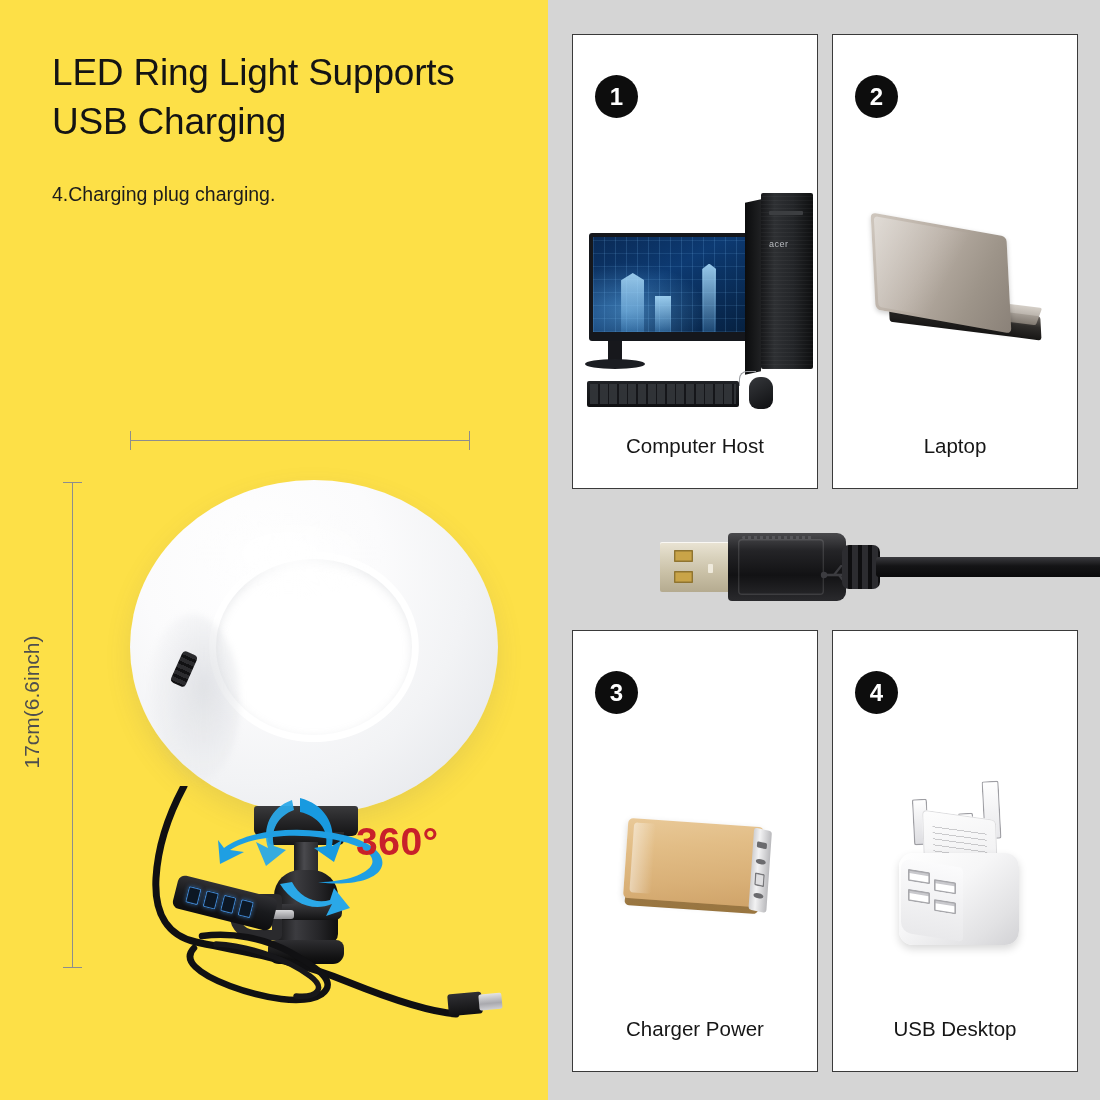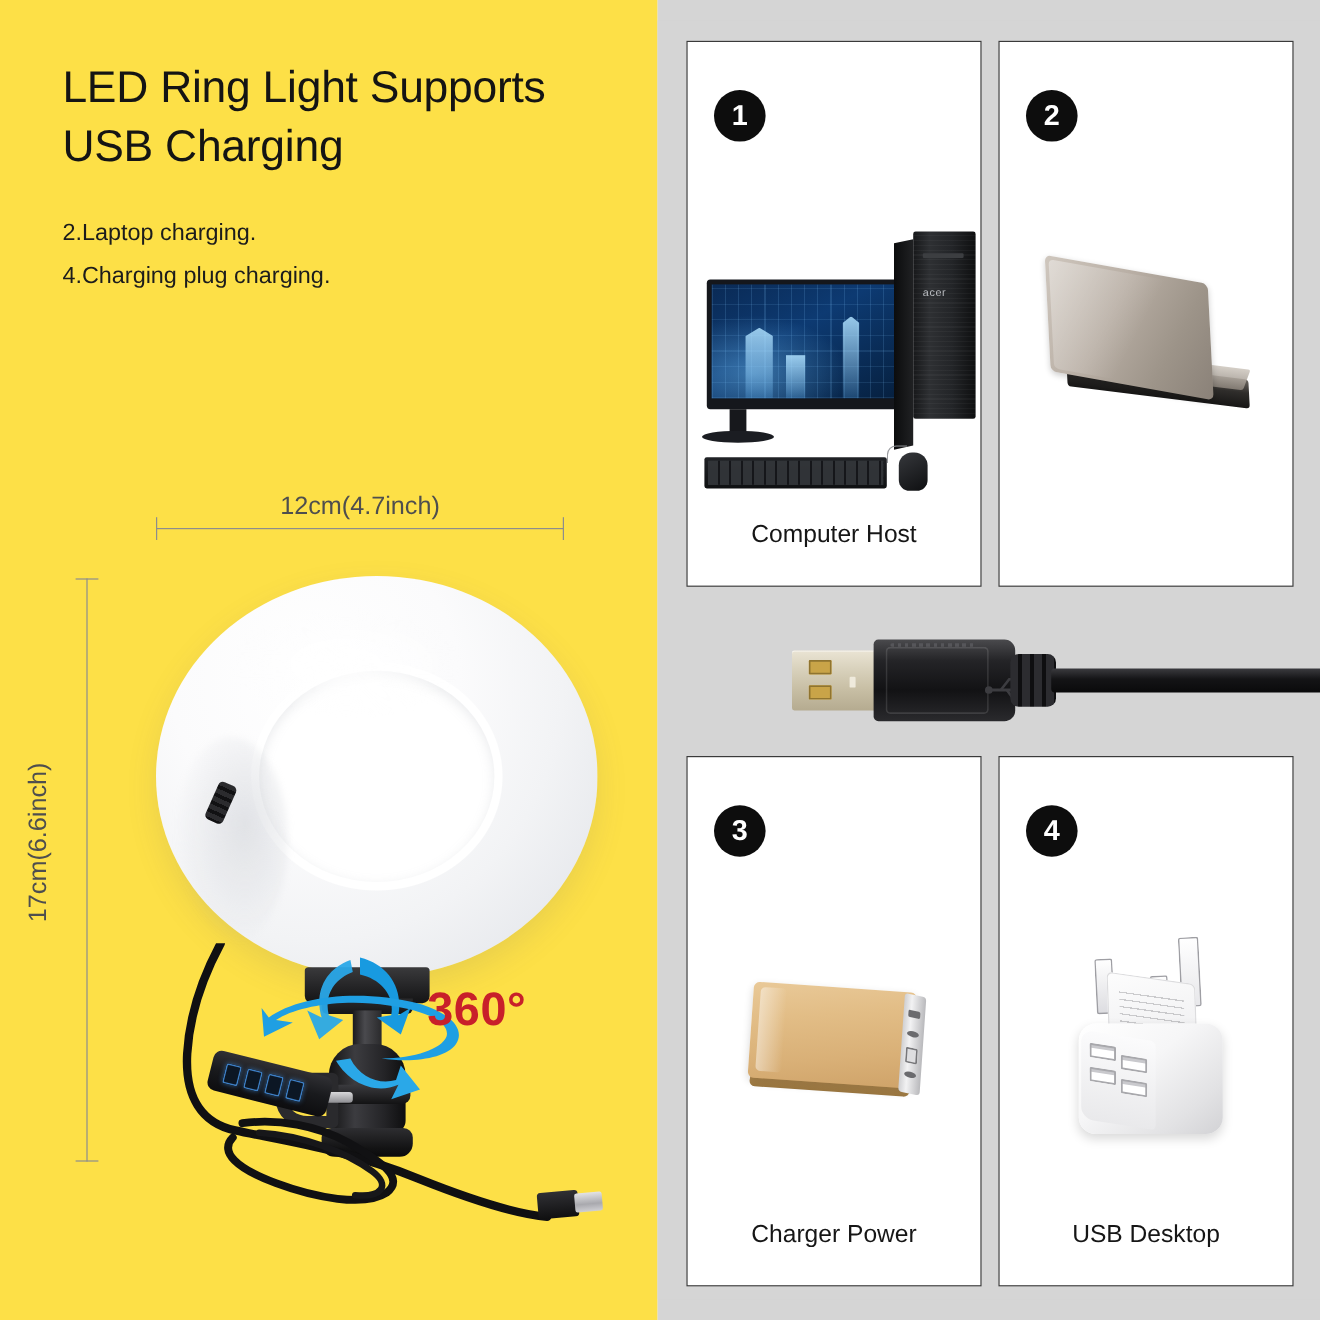--- a/index.html
+++ b/index.html
@@ -194,21 +194,21 @@
   .tower1{left:18%;width:15%;height:62%;clip-path:polygon(0 12%,50% 0,100% 12%,100% 100%,0 100%);}
   .tower2{left:40%;width:10%;height:38%;}
   .tower3{left:70%;width:9%;height:72%;clip-path:polygon(0 8%,50% 0,100% 8%,100% 100%,0 100%);}
   .grid-lines{position:absolute;inset:0;background:
     repeating-linear-gradient(90deg,rgba(130,200,255,0.16) 0 1px,transparent 1px 11px),
     repeating-linear-gradient(0deg,rgba(130,200,255,0.12) 0 1px,transparent 1px 13px);}
   .monitor-stand-n{position:absolute;left:50%;top:306px;width:14px;height:20px;transform:translateX(-50%);background:#17181c;margin-left:-80px;}
   .monitor-base{position:absolute;left:50%;top:324px;width:60px;height:10px;transform:translateX(-50%);background:#1b1d22;border-radius:50%;margin-left:-80px;}
 
   .tower-pc{
-    position:absolute;left:188px;top:158px;width:52px;height:156px;
+    position:absolute;left:188px;top:158px;width:52px;height:176px;
     background:linear-gradient(90deg,#17181a 0%,#2e3033 26%,#232528 62%,#0e0f10 100%);
     border-radius:2px;
   }
   .tower-pc .side{position:absolute;left:-16px;top:8px;width:16px;height:172px;background:linear-gradient(90deg,#0b0c0d,#202123);transform:skewY(-12deg);}
   .tower-pc .lbl{position:absolute;left:8px;top:46px;font-size:9px;color:#b9bcc0;letter-spacing:0.5px;}
   .tower-pc .bay{position:absolute;left:8px;top:18px;width:34px;height:4px;background:#3c3e41;border-radius:1px;}
   .tower-pc .texture{position:absolute;inset:0;background:repeating-linear-gradient(0deg,rgba(255,255,255,0.035) 0 1px,transparent 1px 4px);}
 
   .keyboard{
     position:absolute;left:14px;top:346px;width:152px;height:26px;
@@ -352,25 +352,23 @@
 </head>
 <body>
 
 <div class="stage">
 
   <div class="left-pane">
 
     <div class="title">LED Ring Light Supports USB Charging</div>
 
     <ul class="feature-list">
-      <li>2.Laptop charging.</li>
       <li>4.Charging plug charging.</li>
     </ul>
 
-    <div class="dim-h-label">12cm(4.7inch)</div>
     <div class="dim-h-line"></div>
     <div class="dim-v-line"></div>
     <div class="dim-v-label">17cm(6.6inch)</div>
 
     <div class="product">
 
       <div class="ring">
         <div class="ring-hole"></div>
         <div class="ring-gloss"></div>
         <div class="ring-shade"></div>
@@ -449,20 +447,21 @@
 
       <div class="card c2">
         <div class="badge">2</div>
         <div class="card-art">
           <div class="laptop">
             <div class="laptop-base"></div>
             <div class="laptop-keys"></div>
             <div class="laptop-lid"></div>
           </div>
         </div>
+        <div class="card-label">Laptop</div>
       </div>
 
       <div class="usb-connector">
         <div class="usb-metal">
           <div class="c c1"></div>
           <div class="c c2"></div>
           <div class="notch"></div>
         </div>
         <div class="usb-shell">
           <svg class="usb-logo" viewBox="0 0 46 32">

